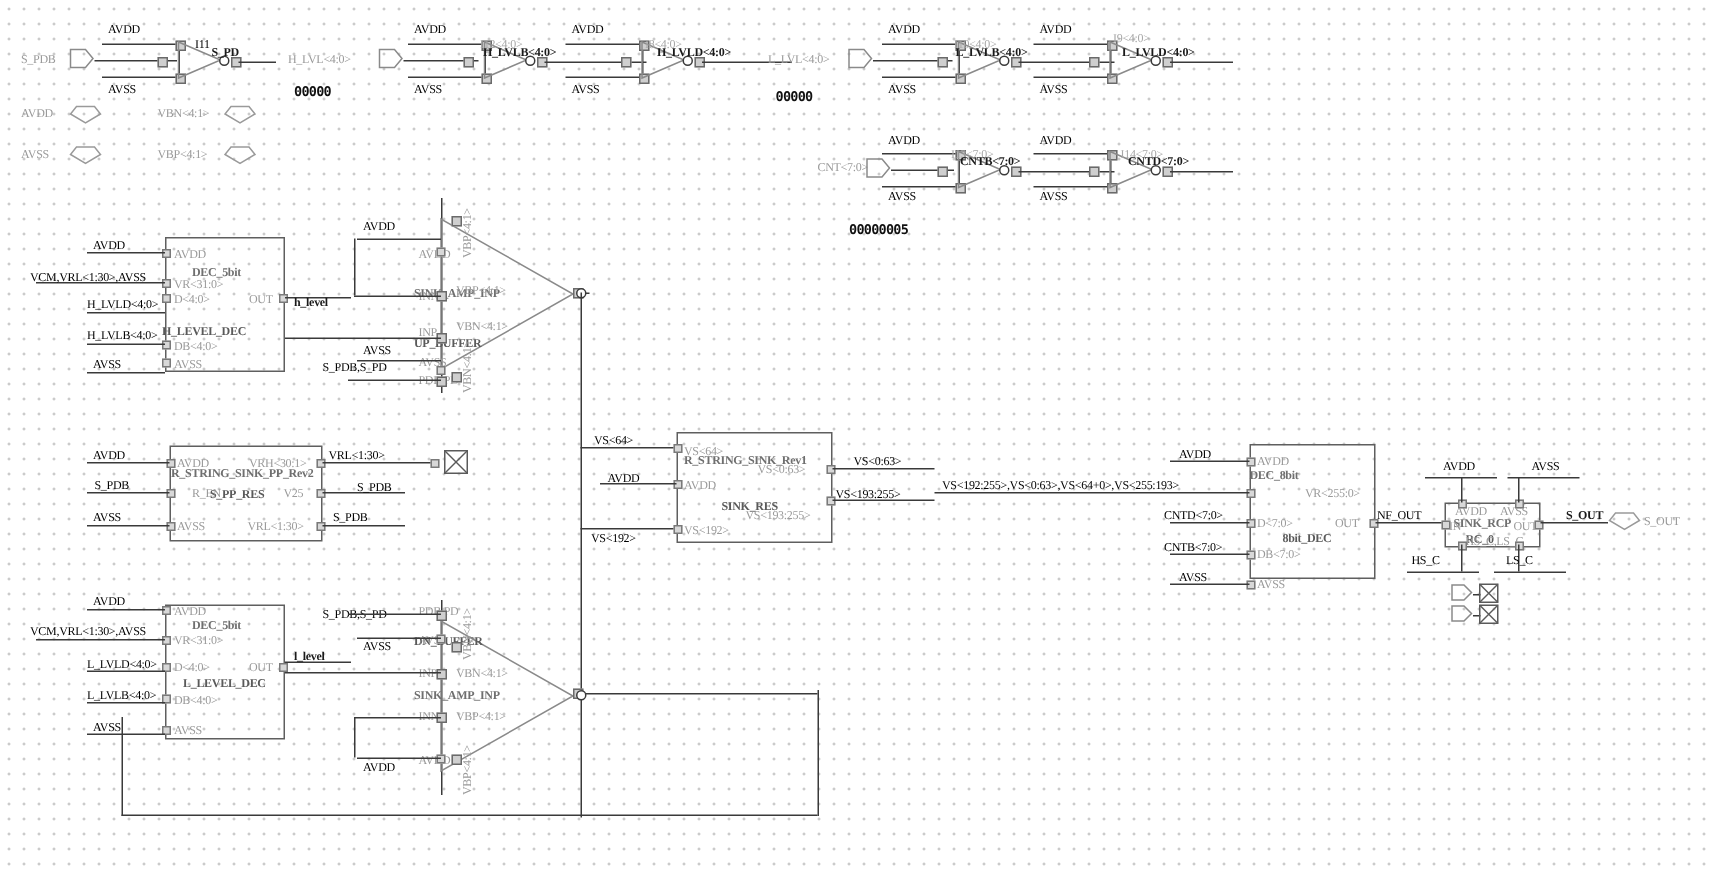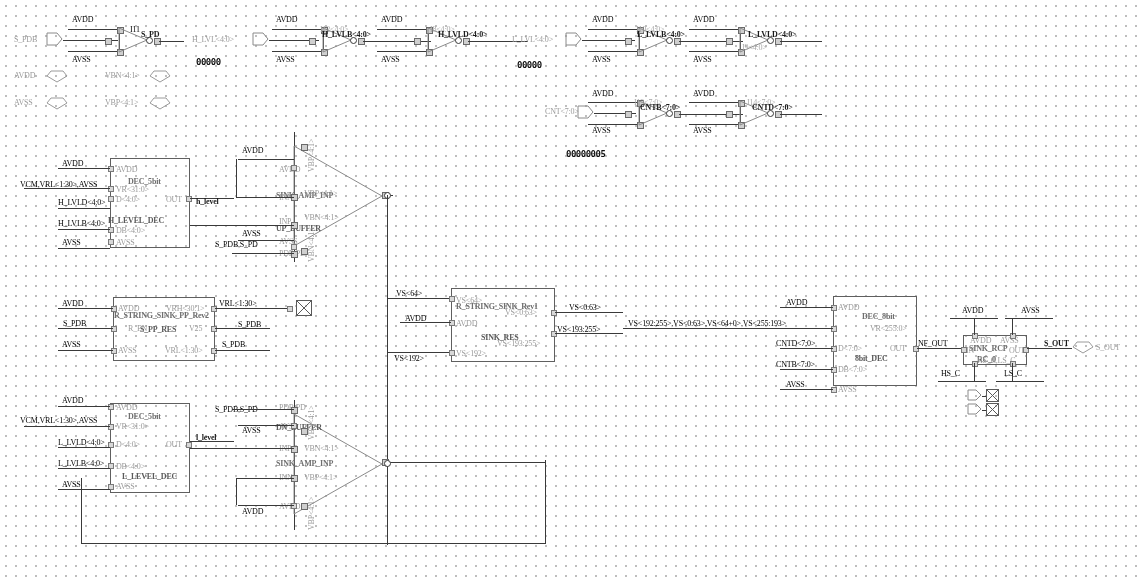--- a/index.html
+++ b/index.html
@@ -142,21 +142,21 @@
   <div class="lbl" style="left:693px;top:56px">AVSS</div>
   <div class="wire h" style="left:689px;top:51px;width:52px"></div>
   <div class="wire v" style="left:740px;top:29px;height:23px"></div>
   <div class="sq" style="left:738px;top:27px"></div>
   <div class="sq" style="left:738px;top:49px"></div>
   <div class="sq" style="left:726px;top:38px"></div>
   <svg style="left:740px;top:28px;width:30px;height:25px">
     <polygon points="0,0 28,12 0,24" fill="none" stroke="#8a8a8a" stroke-width="1"></polygon>
   </svg>
   <div class="junc" style="left:767px;top:37px"></div>
-  <div class="lbl dim" style="left:742px;top:44px">I9&lt;4:0&gt;</div>
+  <div class="lbl dim" style="left:742px;top:22px">I9&lt;4:0&gt;</div>
   <div class="sq" style="left:775px;top:38px"></div>
   <div class="wire h" style="left:780px;top:41px;width:42px"></div>
   <div class="lbl bold" style="left:748px;top:31px">L_LVLD&lt;4:0&gt;</div>
 
   <div class="lbl pin" style="left:545px;top:108px">CNT&lt;7:0&gt;</div>
   <div class="lbl num" style="left:566px;top:150px">00000005</div>
   <svg class="ipin" style="left:578px;top:106px;width:16px;height:14px">
     <polygon points="0,0 10,0 15,6 10,12 0,12" fill="none" stroke="#8a8a8a" stroke-width="1"></polygon>
   </svg>
   <div class="wire h" style="left:594px;top:113px;width:42px"></div>
@@ -311,21 +311,21 @@
   <div class="lbl" style="left:396px;top:290px">VS&lt;64&gt;</div>
   <div class="lbl" style="left:394px;top:355px">VS&lt;192&gt;</div>
   <div class="wire h" style="left:400px;top:322px;width:51px"></div>
   <div class="lbl" style="left:405px;top:315px">AVDD</div>
   <div class="wire h" style="left:555px;top:312px;width:68px"></div>
   <div class="lbl" style="left:569px;top:304px">VS&lt;0:63&gt;</div>
   <div class="wire h" style="left:555px;top:333px;width:68px"></div>
   <div class="lbl" style="left:557px;top:326px">VS&lt;193:255&gt;</div>
 
   <div class="box" style="left:833px;top:296px;width:82px;height:88px"></div>
-  <div class="lbl cell" style="left:862px;top:313px">DEC_8bit</div>
+  <div class="lbl cell" style="left:833px;top:313px">DEC_8bit</div>
   <div class="lbl inst" style="left:855px;top:355px">8bit_DEC</div>
   <div class="lbl pin" style="left:838px;top:304px">AVDD</div>
   <div class="lbl pin" style="left:870px;top:325px">VR&lt;255:0&gt;</div>
   <div class="lbl pin" style="left:838px;top:345px">D&lt;7:0&gt;</div>
   <div class="lbl pin" style="left:838px;top:366px">DB&lt;7:0&gt;</div>
   <div class="lbl pin" style="left:838px;top:386px">AVSS</div>
   <div class="lbl pin" style="left:890px;top:345px">OUT</div>
   <div class="port" style="left:831px;top:305px"></div>
   <div class="port" style="left:831px;top:326px"></div>
   <div class="port" style="left:831px;top:346px"></div>
@@ -394,21 +394,21 @@
   </svg>
   <div class="wire h" style="left:982px;top:410px;width:5px"></div>
   <svg style="left:986px;top:403px;width:14px;height:14px">
     <rect x="0.5" y="0.5" width="12" height="12" fill="none" stroke="#5a5a5a" stroke-width="1"></rect>
     <line x1="0.5" y1="0.5" x2="12.5" y2="12.5" stroke="#5a5a5a" stroke-width="1"></line>
     <line x1="12.5" y1="0.5" x2="0.5" y2="12.5" stroke="#5a5a5a" stroke-width="1"></line>
   </svg>
 
   <div class="box" style="left:110px;top:403px;width:78px;height:88px"></div>
   <div class="lbl cell" style="left:128px;top:413px">DEC_5bit</div>
-  <div class="lbl inst" style="left:122px;top:473px">L_LEVEL_DEC</div>
+  <div class="lbl inst" style="left:122px;top:452px">L_LEVEL_DEC</div>
   <div class="lbl pin" style="left:116px;top:404px">AVDD</div>
   <div class="lbl pin" style="left:116px;top:423px">VR&lt;31:0&gt;</div>
   <div class="lbl pin" style="left:116px;top:441px">D&lt;4:0&gt;</div>
   <div class="lbl pin" style="left:116px;top:463px">DB&lt;4:0&gt;</div>
   <div class="lbl pin" style="left:116px;top:483px">AVSS</div>
   <div class="lbl pin" style="left:166px;top:441px">OUT</div>
   <div class="port" style="left:108px;top:404px"></div>
   <div class="port" style="left:108px;top:424px"></div>
   <div class="port" style="left:108px;top:442px"></div>
   <div class="port" style="left:108px;top:463px"></div>

